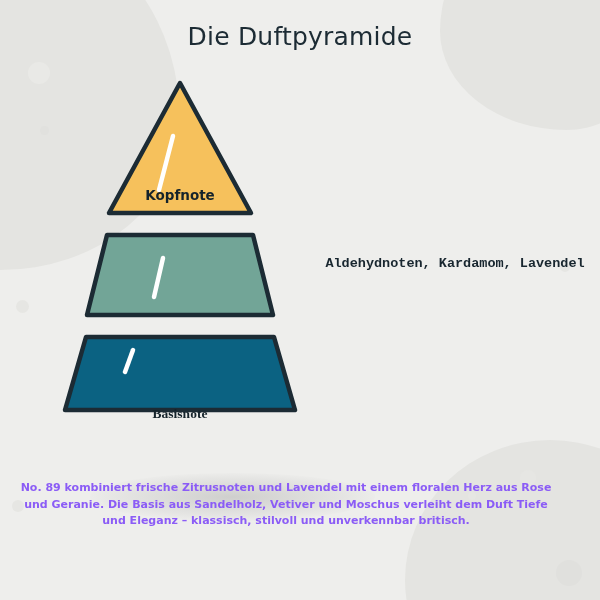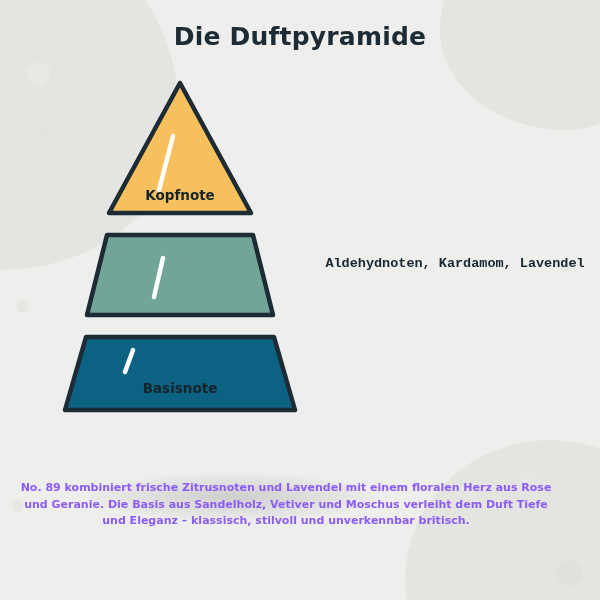--- a/index.html
+++ b/index.html
@@ -64,21 +64,21 @@
   .dot-8 { width: 12px; height: 12px; left: 12px; top: 500px; background:#e6e6e3; }
 
   
   .title {
     position: absolute;
     top: 22px;
     left: 0;
     width: 600px;
     text-align: center;
     font-size: 25px;
-    font-weight: bold;
+    font-weight: normal;
     color: #1c2b34;
     letter-spacing: 0.2px;
   }
 
   
   .pyramid {
     position: absolute;
     left: 55px;
     top: 78px;
     width: 250px;
@@ -110,21 +110,21 @@
   }
 
   
   .layer-top { top: 0; width: 250px; height: 140px; }
   .layer-top .layer-label { top: 93px; }
   
   .layer-mid { top: 152px; width: 250px; height: 90px; }
   .layer-mid .layer-label { top: 44px; }
   
   .layer-bot { top: 254px; width: 250px; height: 80px; }
-  .layer-bot .layer-label { top: 32px; }
+  .layer-bot .layer-label { top: 58px; font-family: Liberation Serif, serif; }
 
   
   .notes {
     position: absolute;
     left: 320px;
     top: 78px;
     width: 270px;
     height: 330px;
   }
   .note {

